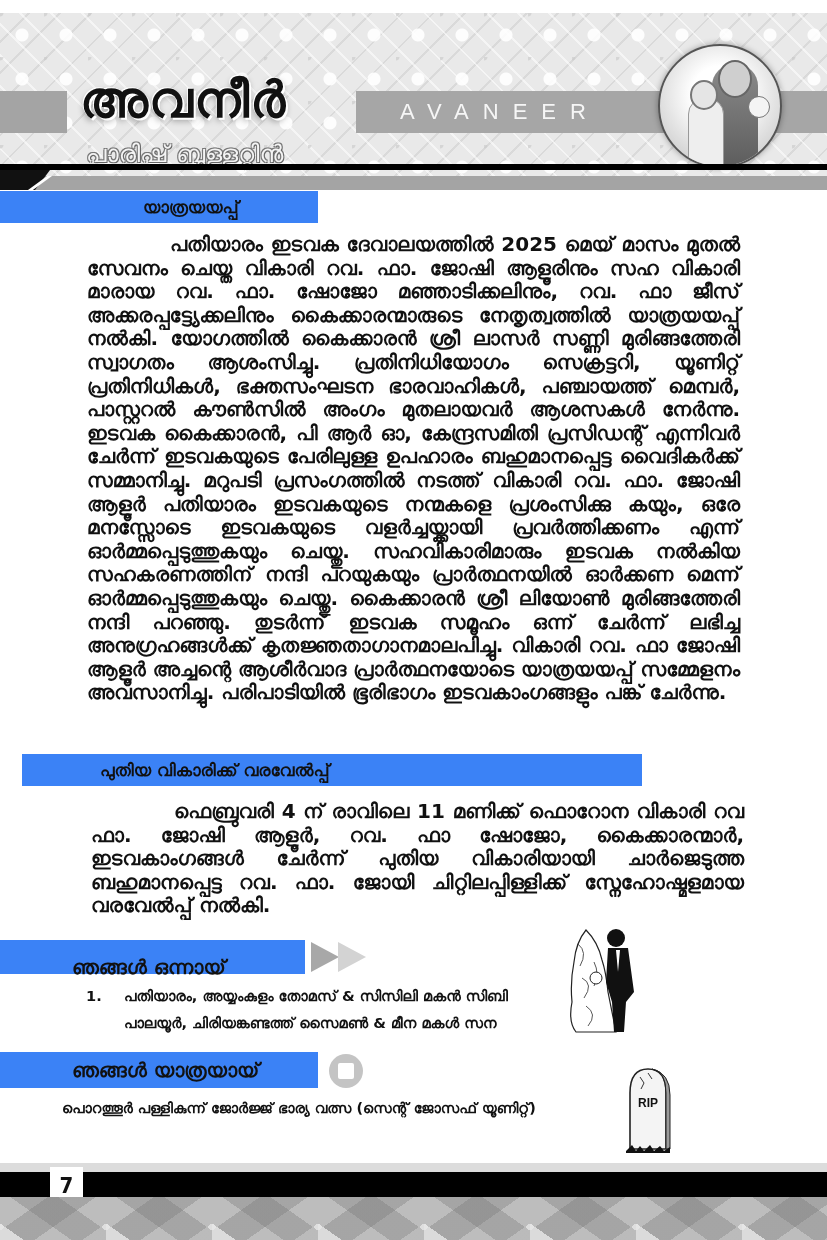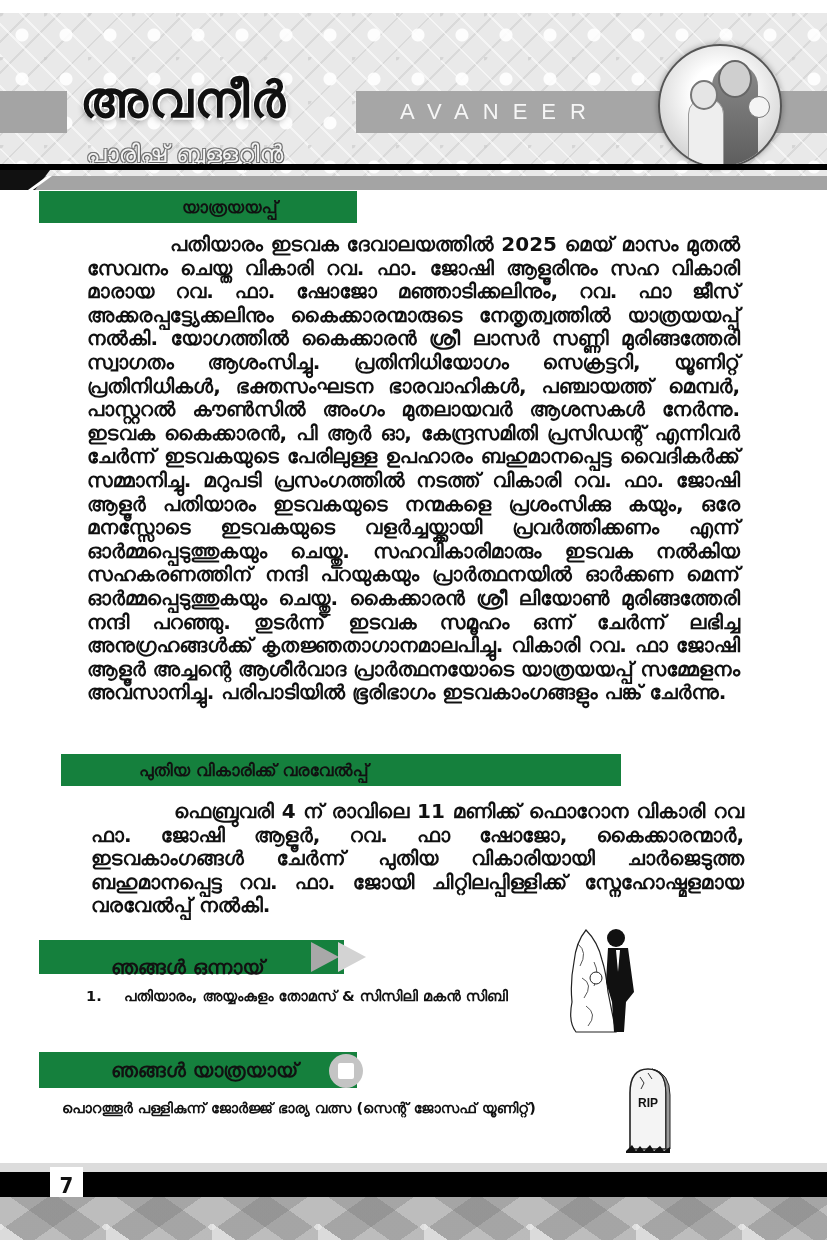--- a/index.html
+++ b/index.html
@@ -31,24 +31,24 @@
   .medallion .figure-child { position:absolute; left:28px; top:52px; width:34px; height:70px; background:#eeeeee; border:1px solid #999; border-radius:16px 16px 4px 4px; }
   .medallion .head-child { position:absolute; left:30px; top:34px; width:24px; height:26px; border-radius:50%; background:#e5e5e5; border:2px solid #777; }
   .medallion .lily { position:absolute; left:88px; top:50px; width:20px; height:20px; border-radius:50%; background:#f4f4f4; border:1px solid #777; }
   .rule-black { position:absolute; left:0; top:164px; width:827px; height:6px; background:#000; }
   .rule-gray { position:absolute; left:0; top:176px; width:827px; height:14px; background:#a4a4a4; }
   .rule-wedge { position:absolute; left:0; top:170px; width:50px; height:20px; background:#111;
     clip-path: polygon(0 0, 100% 0, 70% 100%, 0 100%); }
   .rule-wedge2 { position:absolute; left:28px; top:176px; width:24px; height:14px; background:#fff;
     clip-path: polygon(80% 0, 100% 0, 20% 100%, 0 100%); }
 
-  .section-head { position:absolute; background:#15803d; font-weight:bold; color:#111;margin-left:39px; }
+  .section-head { position:absolute; background:#3b82f6; font-weight:bold; color:#111; }
   .sh1 { left:0; top:191px; width:318px; height:32px; }
   .sh1 span { position:absolute; left:143px; top:6px; font-size:17px; }
-  .sh2 { left:22px; top:754px; width:560px; height:32px; }
+  .sh2 { left:22px; top:754px; width:620px; height:32px; }
   .sh2 span { position:absolute; left:78px; top:6px; font-size:17px; }
   .sh3 { left:0; top:940px; width:305px; height:34px; }
   .sh3 span { position:absolute; left:72px; top:15px; font-size:20px; }
   .sh4 { left:0; top:1052px; width:318px; height:36px; }
   .sh4 span { position:absolute; left:72px; top:6px; font-size:20px; }
 
   .body-text { position:absolute; font-weight:bold; font-size:20px; line-height:23.6px; text-align:justify; color:#111; }
   .p1 { left:87px; top:233px; width:653px; text-indent:83px; }
   .p2 { left:87px; top:796px; width:653px; text-indent:83px; }
 
@@ -112,20 +112,21 @@
 
 <div class="section-head sh3">
   <span>ഞങ്ങൾ ഒന്നായ്</span>
 </div>
 <div class="arrow1"></div>
 <div class="arrow2"></div>
 <div class="list">
   <span class="num">1.</span>
   <div class="lines">
     <span class="line">പതിയാരം, അയ്യംകുളം തോമസ് &amp; സിസിലി മകൻ സിബി</span>
+    <span class="line">പാലയൂർ, ചിരിയങ്കണ്ടത്ത് സൈമൺ &amp; മീന മകൾ സന</span>
   </div>
 </div>
 <svg class="wedding" viewBox="0 0 74 112">
   <path d="M20 8 Q10 20 8 40 Q4 60 6 80 Q2 100 10 110 L50 110 Q46 90 42 70 Q40 50 36 38 Q32 20 20 8 Z" fill="#fff" stroke="#222" stroke-width="1.2"></path>
   <path d="M12 22 Q22 30 14 44 M16 56 Q28 62 18 76 M20 84 Q32 92 22 104 M28 40 Q34 52 28 64" fill="none" stroke="#444" stroke-width="0.9"></path>
   <circle cx="50" cy="16" r="9" fill="#111"></circle>
   <path d="M42 26 L62 26 L68 70 L60 80 L58 110 L48 110 L46 80 L40 60 Z" fill="#111"></path>
   <path d="M50 28 L54 28 L52 50 Z" fill="#fff"></path>
   <circle cx="30" cy="56" r="6" fill="#fff" stroke="#222" stroke-width="1"></circle>
 </svg>

